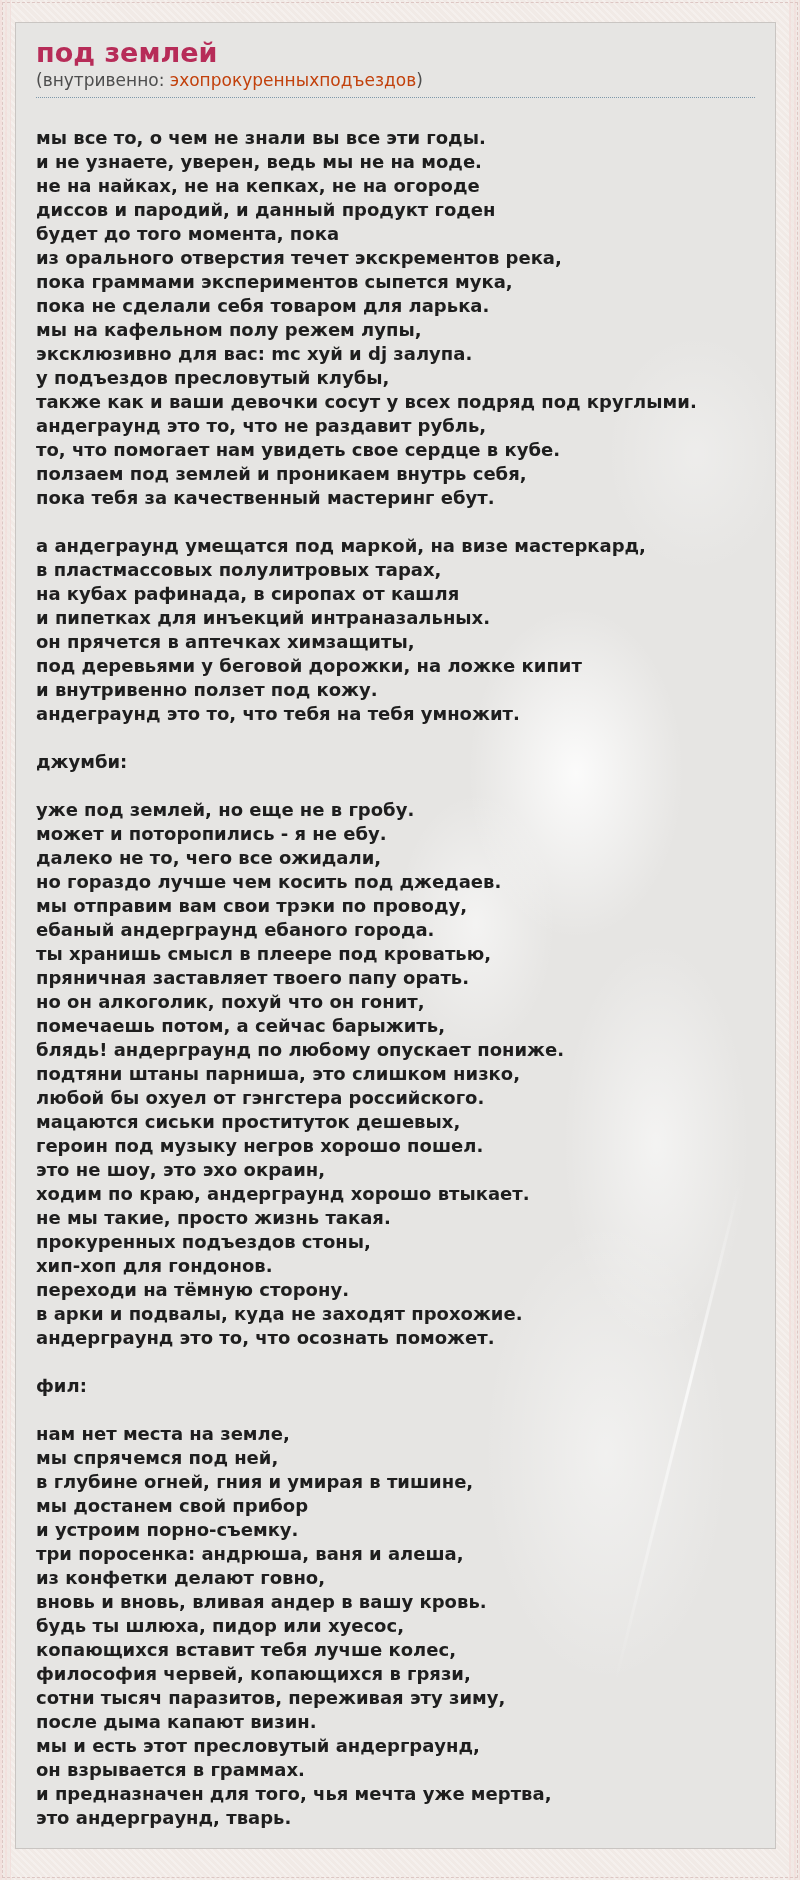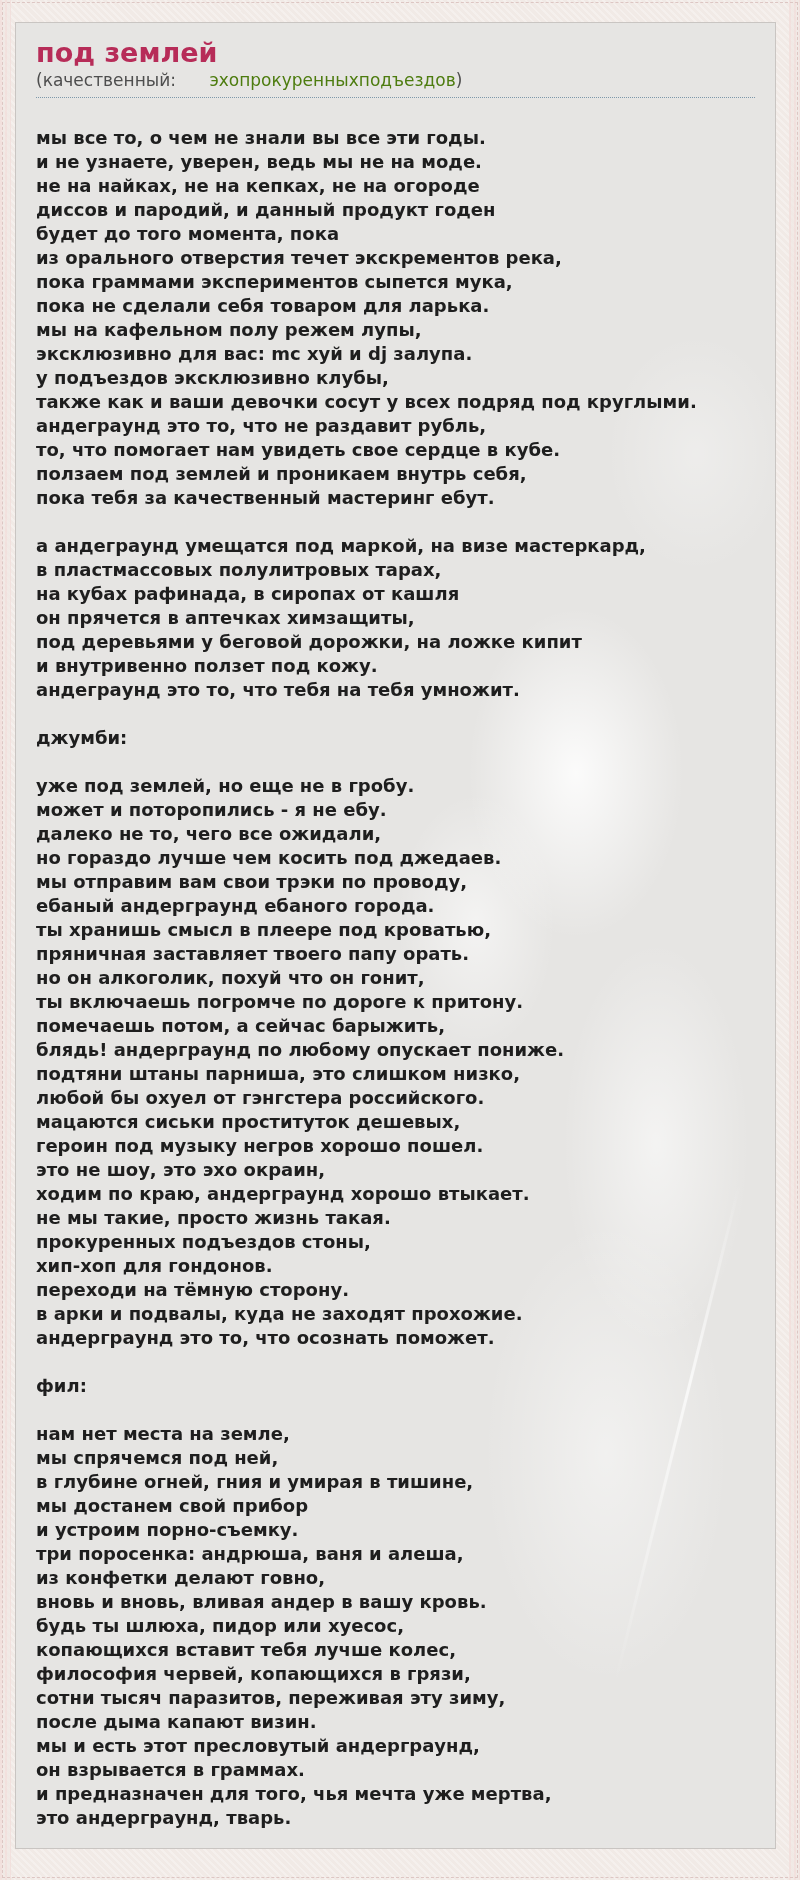--- a/index.html
+++ b/index.html
@@ -63,24 +63,23 @@
     letter-spacing:0;
   }
   .subtitle-row{
     margin-top:2px;
     font-size:17px;
     color:#4e4e4e;
     border-bottom:1px dotted #7d98aa;
     padding-bottom:7px;
   }
   .artist-link{
-    color:#4d7c0f;
+    color:#c2410c;
     text-decoration:none;
     cursor:pointer;
-    margin-left:28px;
   }
   .lyrics{
     margin-top:28px;
     font-size:18px;
     font-weight:700;
     line-height:24px;
     color:#1e1e1e;
   }
   .lyric-line{min-height:24px;}
 </style>
@@ -90,59 +89,59 @@
 <div class="frame-texture"></div>
 <div class="edge-stripes edge-left"></div>
 <div class="edge-stripes edge-right"></div>
 <div class="frame-dashed"></div>
 
 <div class="content">
   <div class="figure"></div>
   <div class="figure-streak"></div>
   <div class="inner">
     <h1 class="song-title">под землей</h1>
-    <div class="subtitle-row"><span>(качественный: </span><a class="artist-link" href="#">эхопрокуренныхподъездов</a><span>)</span></div>
+    <div class="subtitle-row"><span>(внутривенно: </span><a class="artist-link" href="#">эхопрокуренныхподъездов</a><span>)</span></div>
     <div class="lyrics">
         <div class="lyric-line">мы все то, о чем не знали вы все эти годы.</div>
         <div class="lyric-line">и не узнаете, уверен, ведь мы не на моде.</div>
         <div class="lyric-line">не на найках, не на кепках, не на огороде</div>
         <div class="lyric-line">диссов и пародий, и данный продукт годен</div>
         <div class="lyric-line">будет до того момента, пока</div>
         <div class="lyric-line">из орального отверстия течет экскрементов река,</div>
         <div class="lyric-line">пока граммами экспериментов сыпется мука,</div>
         <div class="lyric-line">пока не сделали себя товаром для ларька.</div>
         <div class="lyric-line">мы на кафельном полу режем лупы,</div>
         <div class="lyric-line">эксклюзивно для вас: mc хуй и dj залупа.</div>
-        <div class="lyric-line">у подъездов эксклюзивно клубы,</div>
+        <div class="lyric-line">у подъездов пресловутый клубы,</div>
         <div class="lyric-line">также как и ваши девочки сосут у всех подряд под круглыми.</div>
         <div class="lyric-line">андеграунд это то, что не раздавит рубль,</div>
         <div class="lyric-line">то, что помогает нам увидеть свое сердце в кубе.</div>
         <div class="lyric-line">ползаем под землей и проникаем внутрь себя,</div>
         <div class="lyric-line">пока тебя за качественный мастеринг ебут.</div>
         <div class="lyric-line">&nbsp;</div>
         <div class="lyric-line">а андеграунд умещатся под маркой, на визе мастеркард,</div>
         <div class="lyric-line">в пластмассовых полулитровых тарах,</div>
         <div class="lyric-line">на кубах рафинада, в сиропах от кашля</div>
+        <div class="lyric-line">и пипетках для инъекций интраназальных.</div>
         <div class="lyric-line">он прячется в аптечках химзащиты,</div>
         <div class="lyric-line">под деревьями у беговой дорожки, на ложке кипит</div>
         <div class="lyric-line">и внутривенно ползет под кожу.</div>
         <div class="lyric-line">андеграунд это то, что тебя на тебя умножит.</div>
         <div class="lyric-line">&nbsp;</div>
         <div class="lyric-line">джумби:</div>
         <div class="lyric-line">&nbsp;</div>
         <div class="lyric-line">уже под землей, но еще не в гробу.</div>
         <div class="lyric-line">может и поторопились - я не ебу.</div>
         <div class="lyric-line">далеко не то, чего все ожидали,</div>
         <div class="lyric-line">но гораздо лучше чем косить под джедаев.</div>
         <div class="lyric-line">мы отправим вам свои трэки по проводу,</div>
         <div class="lyric-line">ебаный андерграунд ебаного города.</div>
         <div class="lyric-line">ты хранишь смысл в плеере под кроватью,</div>
         <div class="lyric-line">пряничная заставляет твоего папу орать.</div>
         <div class="lyric-line">но он алкоголик, похуй что он гонит,</div>
-        <div class="lyric-line">ты включаешь погромче по дороге к притону.</div>
         <div class="lyric-line">помечаешь потом, а сейчас барыжить,</div>
         <div class="lyric-line">блядь! андерграунд по любому опускает пониже.</div>
         <div class="lyric-line">подтяни штаны парниша, это слишком низко,</div>
         <div class="lyric-line">любой бы охуел от гэнгстера российского.</div>
         <div class="lyric-line">мацаются сиськи проституток дешевых,</div>
         <div class="lyric-line">героин под музыку негров хорошо пошел.</div>
         <div class="lyric-line">это не шоу, это эхо окраин,</div>
         <div class="lyric-line">ходим по краю, андерграунд хорошо втыкает.</div>
         <div class="lyric-line">не мы такие, просто жизнь такая.</div>
         <div class="lyric-line">прокуренных подъездов стоны,</div>

